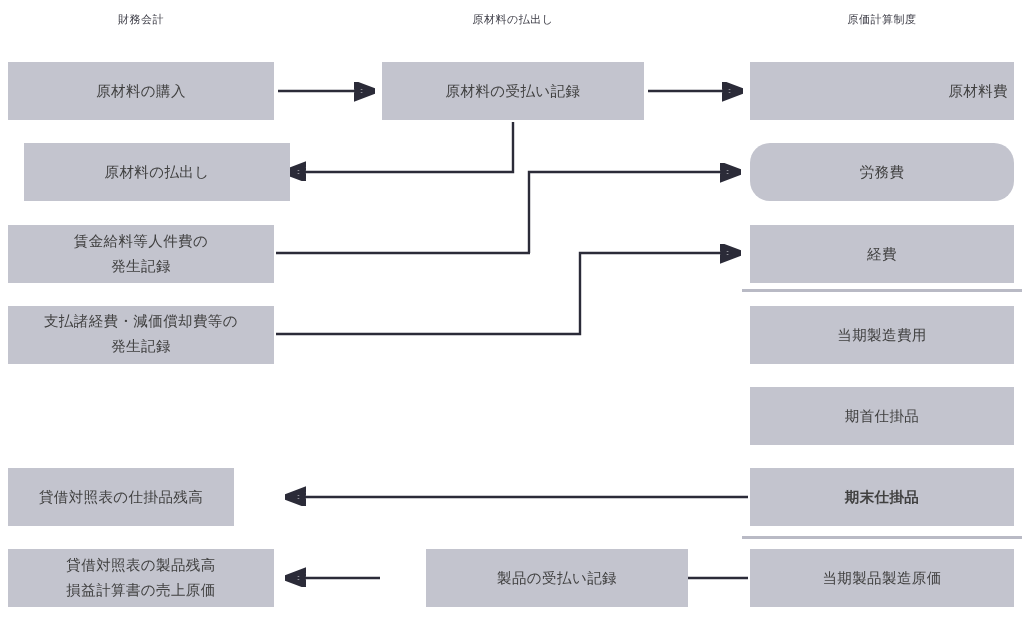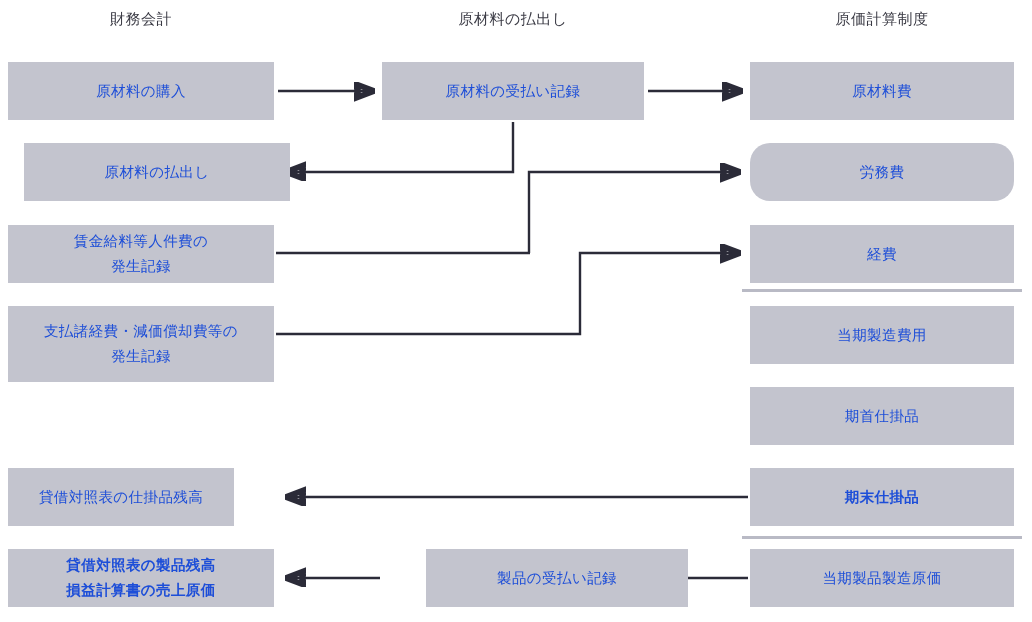--- a/index.html
+++ b/index.html
@@ -11,36 +11,36 @@
   #canvas{
     position:relative;
     width:1032px;
     height:622px;
     background:#ffffff;
     overflow:hidden;
   }
   .col-header{
     position:absolute;
     text-align:center;
-    font-size:15px;
+    font-size:11px;
     line-height:22px;
     color:#3a3a44;
     letter-spacing:0.5px;
     white-space:nowrap;
   }
   .node{
     position:absolute;
     background:#c3c4ce;
     display:flex;
     align-items:center;
     justify-content:center;
     text-align:center;
     font-size:14.5px;
     line-height:25px;
-    color:#1d4ed8;
+    color:#404040;
     letter-spacing:0.4px;
     box-sizing:border-box;
     padding:0 6px;
   }
   .node .label{white-space:pre-line;}
   .rule{
     position:absolute;
     background:#b9bac5;
     height:3px;
   }
@@ -96,40 +96,40 @@
   <div class="node" style="left:8px;top:62px;width:266px;height:58px;">
     <span class="label">原材料の購入</span>
   </div>
   <div class="node" style="left:24px;top:143px;width:266px;height:58px;">
     <span class="label">原材料の払出し</span>
   </div>
   <div class="node" style="left:8px;top:225px;width:266px;height:58px;">
     <span class="label">賃金給料等人件費の
 発生記録</span>
   </div>
-  <div class="node" style="left:8px;top:306px;width:266px;height:76px;">
+  <div class="node" style="left:8px;top:306px;width:266px;height:58px;font-family:Liberation Mono, monospace;">
     <span class="label">支払諸経費・減価償却費等の
 発生記録</span>
   </div>
   <div class="node" style="left:8px;top:468px;width:226px;height:58px;">
     <span class="label">貸借対照表の仕掛品残高</span>
   </div>
-  <div class="node" style="left:8px;top:549px;width:266px;height:58px;font-weight:bold;">
+  <div class="node" style="left:8px;top:549px;width:266px;height:58px;">
     <span class="label">貸借対照表の製品残高
 損益計算書の売上原価</span>
   </div>
 
   <div class="node" style="left:382px;top:62px;width:262px;height:58px;">
     <span class="label">原材料の受払い記録</span>
   </div>
   <div class="node" style="left:382px;top:549px;width:262px;height:58px;margin-left:44px;">
     <span class="label">製品の受払い記録</span>
   </div>
 
-  <div class="node" style="left:750px;top:62px;width:264px;height:58px;">
+  <div class="node" style="left:750px;top:62px;width:264px;height:58px;justify-content:flex-end;">
     <span class="label">原材料費</span>
   </div>
   <div class="node" style="left:750px;top:143px;width:264px;height:58px;border-radius:20px;">
     <span class="label">労務費</span>
   </div>
   <div class="node" style="left:750px;top:225px;width:264px;height:58px;">
     <span class="label">経費</span>
   </div>
   <div class="node" style="left:750px;top:306px;width:264px;height:58px;text-align:center;">
     <span class="label">当期製造費用</span>

